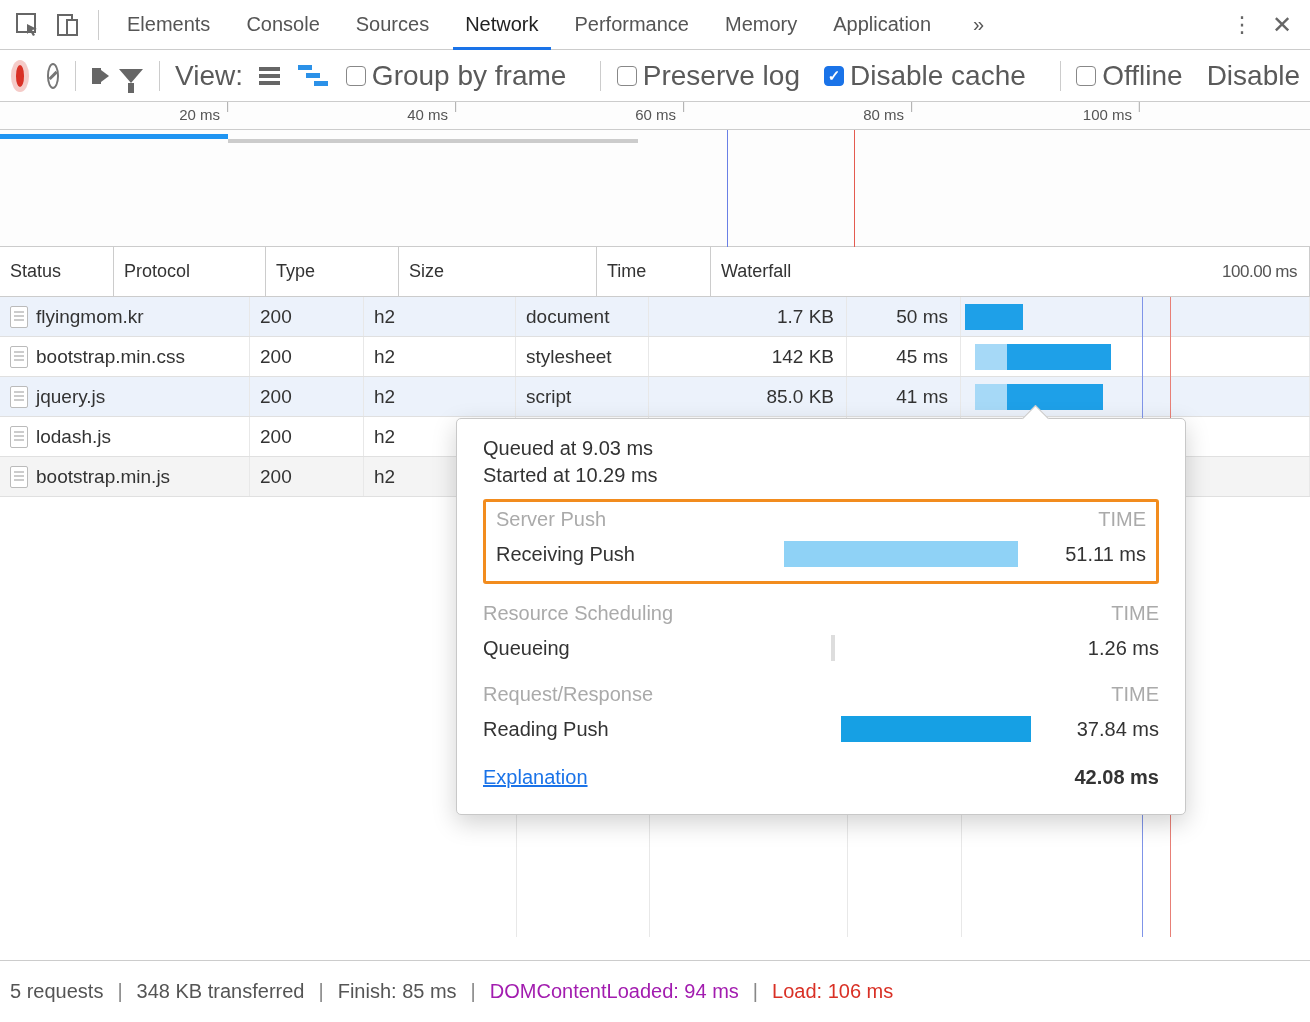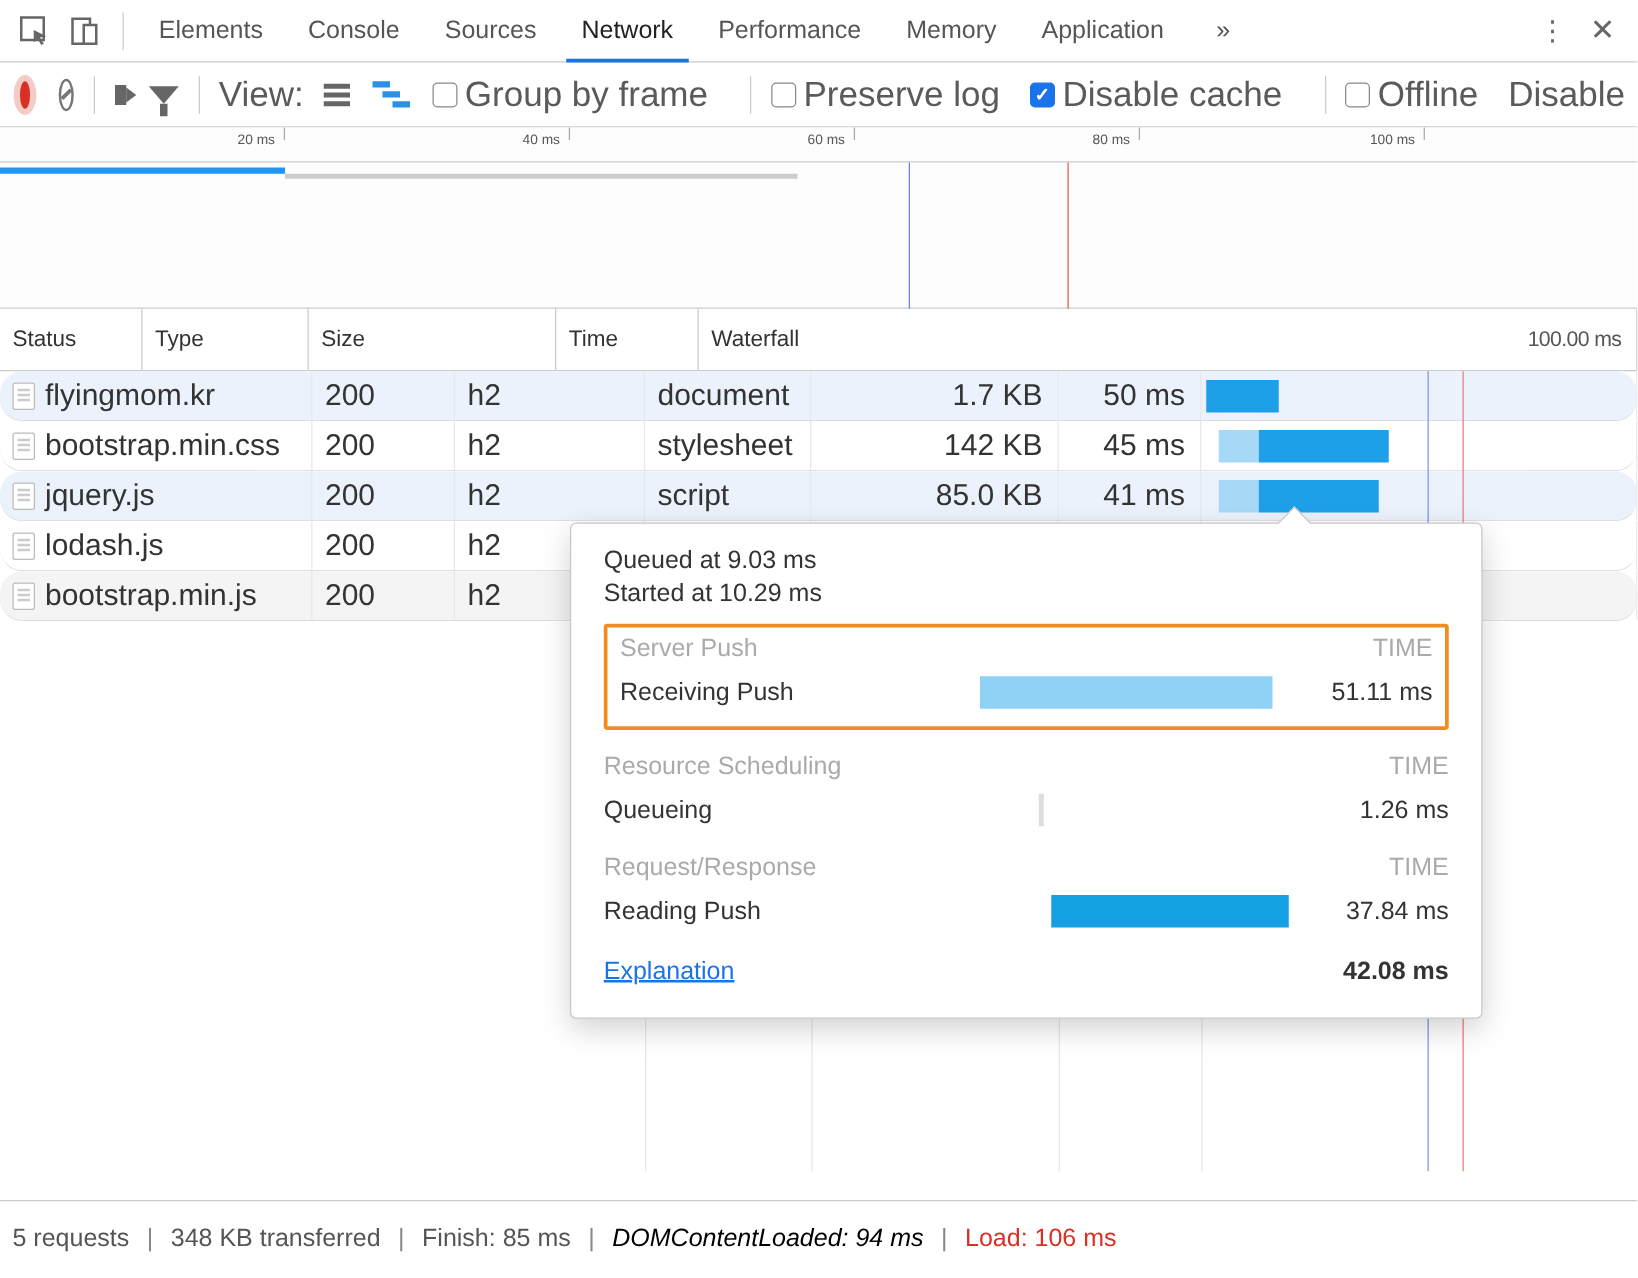--- a/index.html
+++ b/index.html
@@ -65,21 +65,21 @@
 .chk.checked::after { content:"✓"; font-size:15px; font-weight:bold; }
 .chk-label { display:flex; align-items:center; margin-right:18px; white-space:nowrap; }
 
 
 .overview {
   height: 145px;
   border-bottom: 1px solid #ccc;
   position: relative;
   background: #fdfdfd;
 }
-.ruler { height: 28px; border-bottom: 1px solid #ccc; position: relative; font-size: 11px; color: #555; }
+.ruler { height: 28px; border-bottom: 1px solid #ccc; position: relative; font-size: 15px; color: #555; }
 .ruler .tick { position: absolute; top: 4px; text-align: right; transform: translateX(-100%); padding-right:8px; }
 .ruler .tick::after { content:""; position:absolute; right:0; top:-4px; width:1px; height:10px; background:#aaa; }
 .overview-body { position: relative; height: 117px; }
 .overview-line-blue { position:absolute; top:4px; left:0; width:228px; height:5px; background:#2095f2; }
 .overview-line-gray { position:absolute; top:9px; left:228px; width:410px; height:4px; background:#ccc; }
 .overview-marker-blue { position:absolute; top:0; bottom:0; width:1px; border-left:1.5px solid #6a80e6; left:727px; }
 .overview-marker-red  { position:absolute; top:0; bottom:0; width:1px; border-left:1.5px solid #e45b50; left:854px; }
 
 
 .table { position: relative; }
@@ -87,21 +87,21 @@
 .thead .th { border-right: 1px solid #ccc; height:100%; display:flex; align-items:center; padding-left:10px; }
 .th-name { width: 250px; }
 .th-status { width: 114px; }
 .th-protocol { width: 152px; }
 .th-type { width: 133px; }
 .th-size { width: 198px; }
 .th-time { width: 114px; }
 .th-waterfall { flex: 1; position:relative; }
 .th-waterfall .wf-max { position:absolute; right:12px; font-size:17px; color:#555; letter-spacing:-0.5px; }
 
-.tbody .tr { height: 40px; display:flex; align-items:flex-start; font-size:24px; color:#333; border-bottom:1px solid #e0e0e0;border-radius:18px; }
+.tbody .tr { height: 40px; display:flex; align-items:flex-start; font-size:19px; color:#333; border-bottom:1px solid #e0e0e0; }
 .tbody .tr.even { background:#ecf2fb; }
 .tbody .tr.alt  { background:#f4f4f4; }
 .tbody .td { height:100%; display:flex; align-items:center; padding-left:10px; border-right: 1px solid #e8e8e8; overflow:hidden; white-space:nowrap; }
 .td-name { width: 250px; gap:8px; }
 .td-status { width: 114px; }
 .td-protocol { width: 152px; }
 .td-type { width: 133px; }
 .td-size { width: 198px; justify-content:flex-end; padding-right:12px; }
 .td-time { width: 114px; justify-content:flex-end; padding-right:12px; }
 .td-wf { flex:1; position:relative; padding:0; }
@@ -150,21 +150,21 @@
   position:absolute; left:0; right:0; bottom:0;
   height: 62px;
   border-top: 1px solid #ccc;
   background:#fff;
   display:flex; align-items:center;
   padding-left:10px;
   font-size:20px; color:#555;
   gap:6px;
 }
 .statusbar .sepbar { padding:0 8px; color:#888; }
-.dcl { color:#000000;font-style:italic; }
+.dcl { color:#a21caf; }
 .ldr { color:#d93025; }
 
 svg { display:block; }
 </style>
 </head>
 <body>
 
 <div class="tabs-bar">
   <div class="icon-btn">
     <svg width="26" height="26" viewBox="0 0 26 26">
@@ -249,20 +249,21 @@
     <div class="overview-line-blue"></div>
     <div class="overview-line-gray"></div>
     <div class="overview-marker-blue"></div>
     <div class="overview-marker-red"></div>
   </div>
 </div>
 
 <div class="table">
   <div class="thead">
     <div class="th th-status">Status</div>
+    <div class="th th-protocol">Protocol</div>
     <div class="th th-type">Type</div>
     <div class="th th-size">Size</div>
     <div class="th th-time">Time</div>
     <div class="th th-waterfall">
       <span>Waterfall</span>
       <span class="wf-max">100.00 ms</span>
     </div>
   </div>
 
   <div class="body-area">

